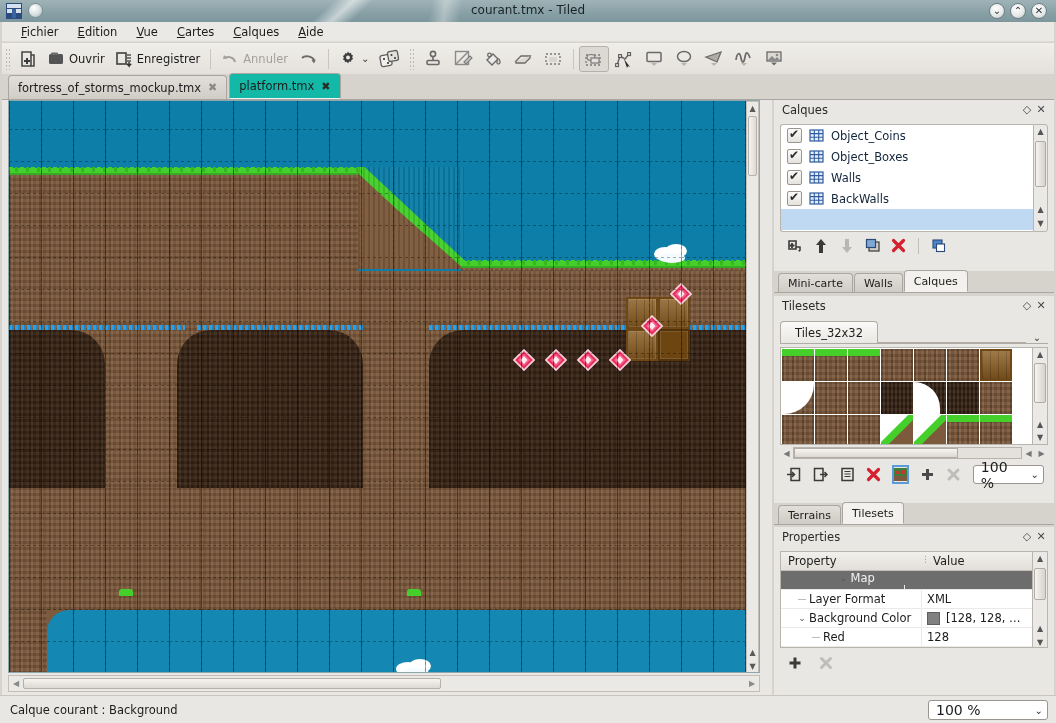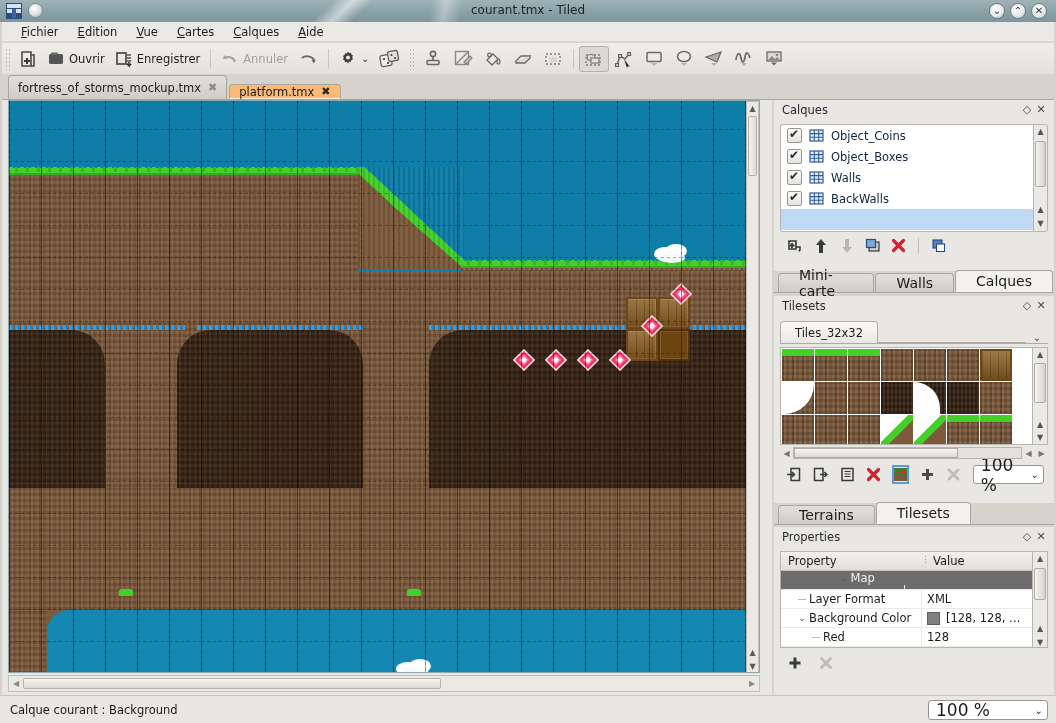--- a/index.html
+++ b/index.html
@@ -83,21 +83,21 @@
     background:#d6d2cc; border-bottom:1px solid #a9a5a0;
     display:flex; align-items:flex-end; padding-left:6px;
   }
   .dtab {
     height:24px; display:flex; align-items:center; gap:7px; padding:0 9px;
     background:linear-gradient(to bottom,#e2dfda,#d0ccc6);
     border:1px solid #a9a5a0; border-bottom:none;
     border-radius:4px 4px 0 0; margin-right:2px; font-size:11.5px;
   }
   .dtab.active {
-    background:#fdba74; height:15px; position:relative; z-index:2;
+    background:#14b8a6; height:26px; position:relative; z-index:2;
     border-bottom:1px solid #f3f1ee;
     justify-content:flex-end;
   }
   .dtab .x { color:#8d8a85; font-size:11px; font-weight:bold; }
 
   
   #canvas-wrap {
     position:absolute; left:2px; top:100px; width:770px; height:595px;
     background:#e9e7e3;
   }
@@ -212,21 +212,21 @@
     background:linear-gradient(to right,#f6f4f1,#d6d2cc); border:1px solid #b0aca5; border-radius:2px; }
 
   .iconbar { display:flex; align-items:center; gap:9px; padding:5px 4px 2px 6px; }
   .iconbar .isep { width:1px; height:16px; background:#c3bfb8; margin:0 2px; }
 
   
   .panel-tabs {
     display:flex; align-items:flex-end; height:22px; padding-left:4px;
     border-bottom:1px solid #a9a5a0; background:#d6d2cc;
   }
-  .ptab { height:19px; padding:0 20px; font-size:14px; display:flex; align-items:center;
+  .ptab { height:19px; padding:0 9px; font-size:11px; display:flex; align-items:center;
     background:linear-gradient(to bottom,#e2dfda,#cfcbc5); border:1px solid #a9a5a0;
     border-bottom:none; border-radius:4px 4px 0 0; margin-right:1px; }
   .ptab.active { background:#f3f1ee; height:22px; border-bottom:1px solid #f3f1ee; }
 
   
   #ts-tabrow { display:flex; align-items:flex-end; height:24px; border-bottom:1px solid #b0aca5; }
   #ts-tab { height:22px; padding:0 14px; display:flex; align-items:center; font-size:11.5px;
     background:linear-gradient(to bottom,#fbfaf8,#e9e7e3); border:1px solid #b0aca5;
     border-bottom:none; border-radius:4px 4px 0 0; }
   #ts-tabfill { flex:1; height:10px; border-bottom:1px solid #b0aca5; }
@@ -242,21 +242,21 @@
   #ts-hsb .track { flex:1; height:12px; background:#e4e1dc; border:1px solid #b8b4ae; position:relative; }
   #ts-hsb .th { position:absolute; left:0; top:0; bottom:0; width:164px;
     background:linear-gradient(to bottom,#f7f5f2,#dcd8d2); border:1px solid #b0aca5; }
   .tscell { position:absolute; width:32px; height:32px; }
 
   .combo {
     height:19px; border:1px solid #9a968f; border-radius:3px; background:#fff;
     display:flex; align-items:center; justify-content:space-between; padding:0 4px 0 7px;
     font-size:11.5px;
   }
-  .combo .cv { font-size:17px; }
+  .combo .cv { font-size:14px; }
   .combo .cc { font-size:10px; color:#333; padding-left:6px; }
 
   
   #prop-table { border:1px solid #b8b4ae; background:#fff; }
   #prop-head { display:flex; height:19px; background:linear-gradient(to bottom,#f2f0ec,#e2dfda);
     border-bottom:1px solid #c3bfb8; font-size:11.5px; }
   #prop-head .c1 { width:140px; padding:2px 0 0 7px; }
   #prop-head .dots { width:7px; color:#a8a4a0; font-size:9px; padding-top:2px; }
   #prop-head .c2 { flex:1; padding:2px 0 0 5px; }
   .prow { display:flex; height:19px; font-size:11.5px; align-items:center; border-bottom:1px solid #eceae6; }

